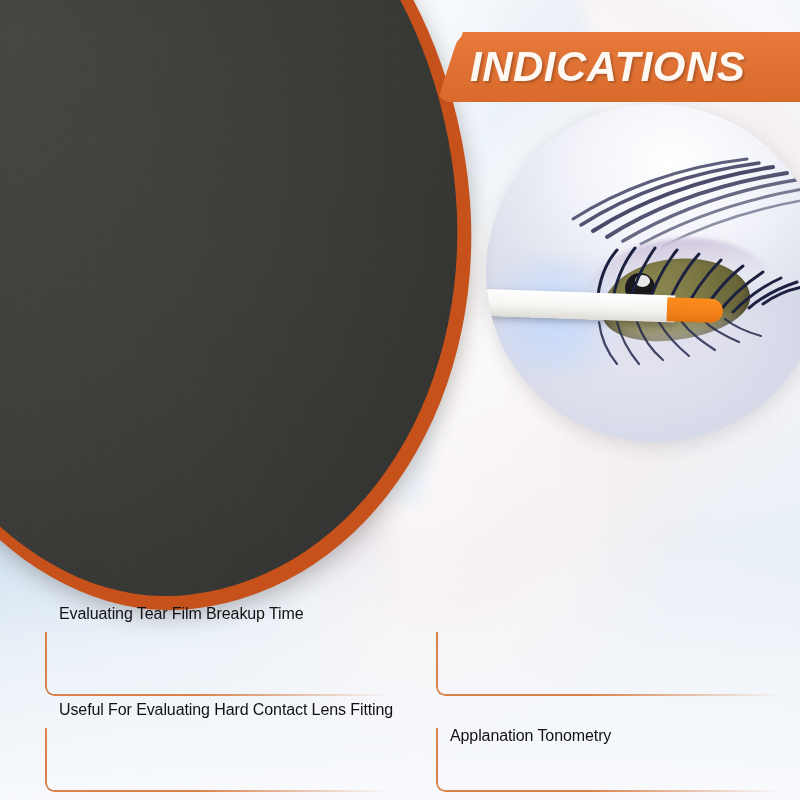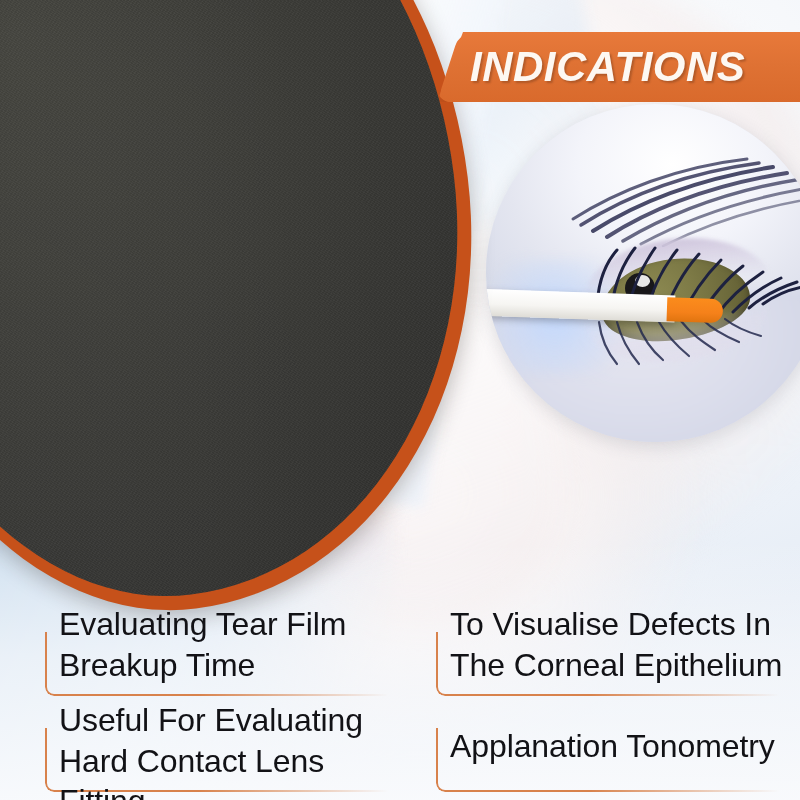--- a/index.html
+++ b/index.html
@@ -268,21 +268,21 @@
     border-left: 2px solid #d8824c;
     border-bottom: 2px solid #d8824c;
     border-bottom-left-radius: 9px;
     -webkit-mask-image: linear-gradient(100deg, rgba(0,0,0,1) 0%, rgba(0,0,0,1) 45%, rgba(0,0,0,0) 97%);
     mask-image: linear-gradient(100deg, rgba(0,0,0,1) 0%, rgba(0,0,0,1) 45%, rgba(0,0,0,0) 97%);
   }
   .ind-text {
     position: absolute;
     left: 14px; top: 0;
     width: 348px;
-    font-size: 32px;
+    font-size: 16px;
     line-height: 1.27;
     color: #121216;
     letter-spacing: -0.1px;
   }
   .ind-text.single {
     top: 26px;
   }
 
   .ind-1 { left: 45px;  top: 604px; }
   .ind-2 { left: 436px; top: 604px; }
@@ -379,21 +379,20 @@
   <div class="banner"></div>
   <div class="banner-text">INDICATIONS</div>
 
   <div class="ind ind-1">
     <div class="ind-bracket"></div>
     <div class="ind-text">Evaluating Tear Film Breakup Time</div>
   </div>
 
   <div class="ind ind-2">
     <div class="ind-bracket"></div>
-    <div class="ind-text">To Visualise Defects In The Corneal Epithelium</div>
   </div>
 
   <div class="ind ind-4">
     <div class="ind-bracket"></div>
     <div class="ind-text single">Applanation Tonometry</div>
   </div>
 
   <div class="ind ind-3">
     <div class="ind-bracket"></div>
     <div class="ind-text">Useful For Evaluating Hard Contact Lens Fitting</div>

